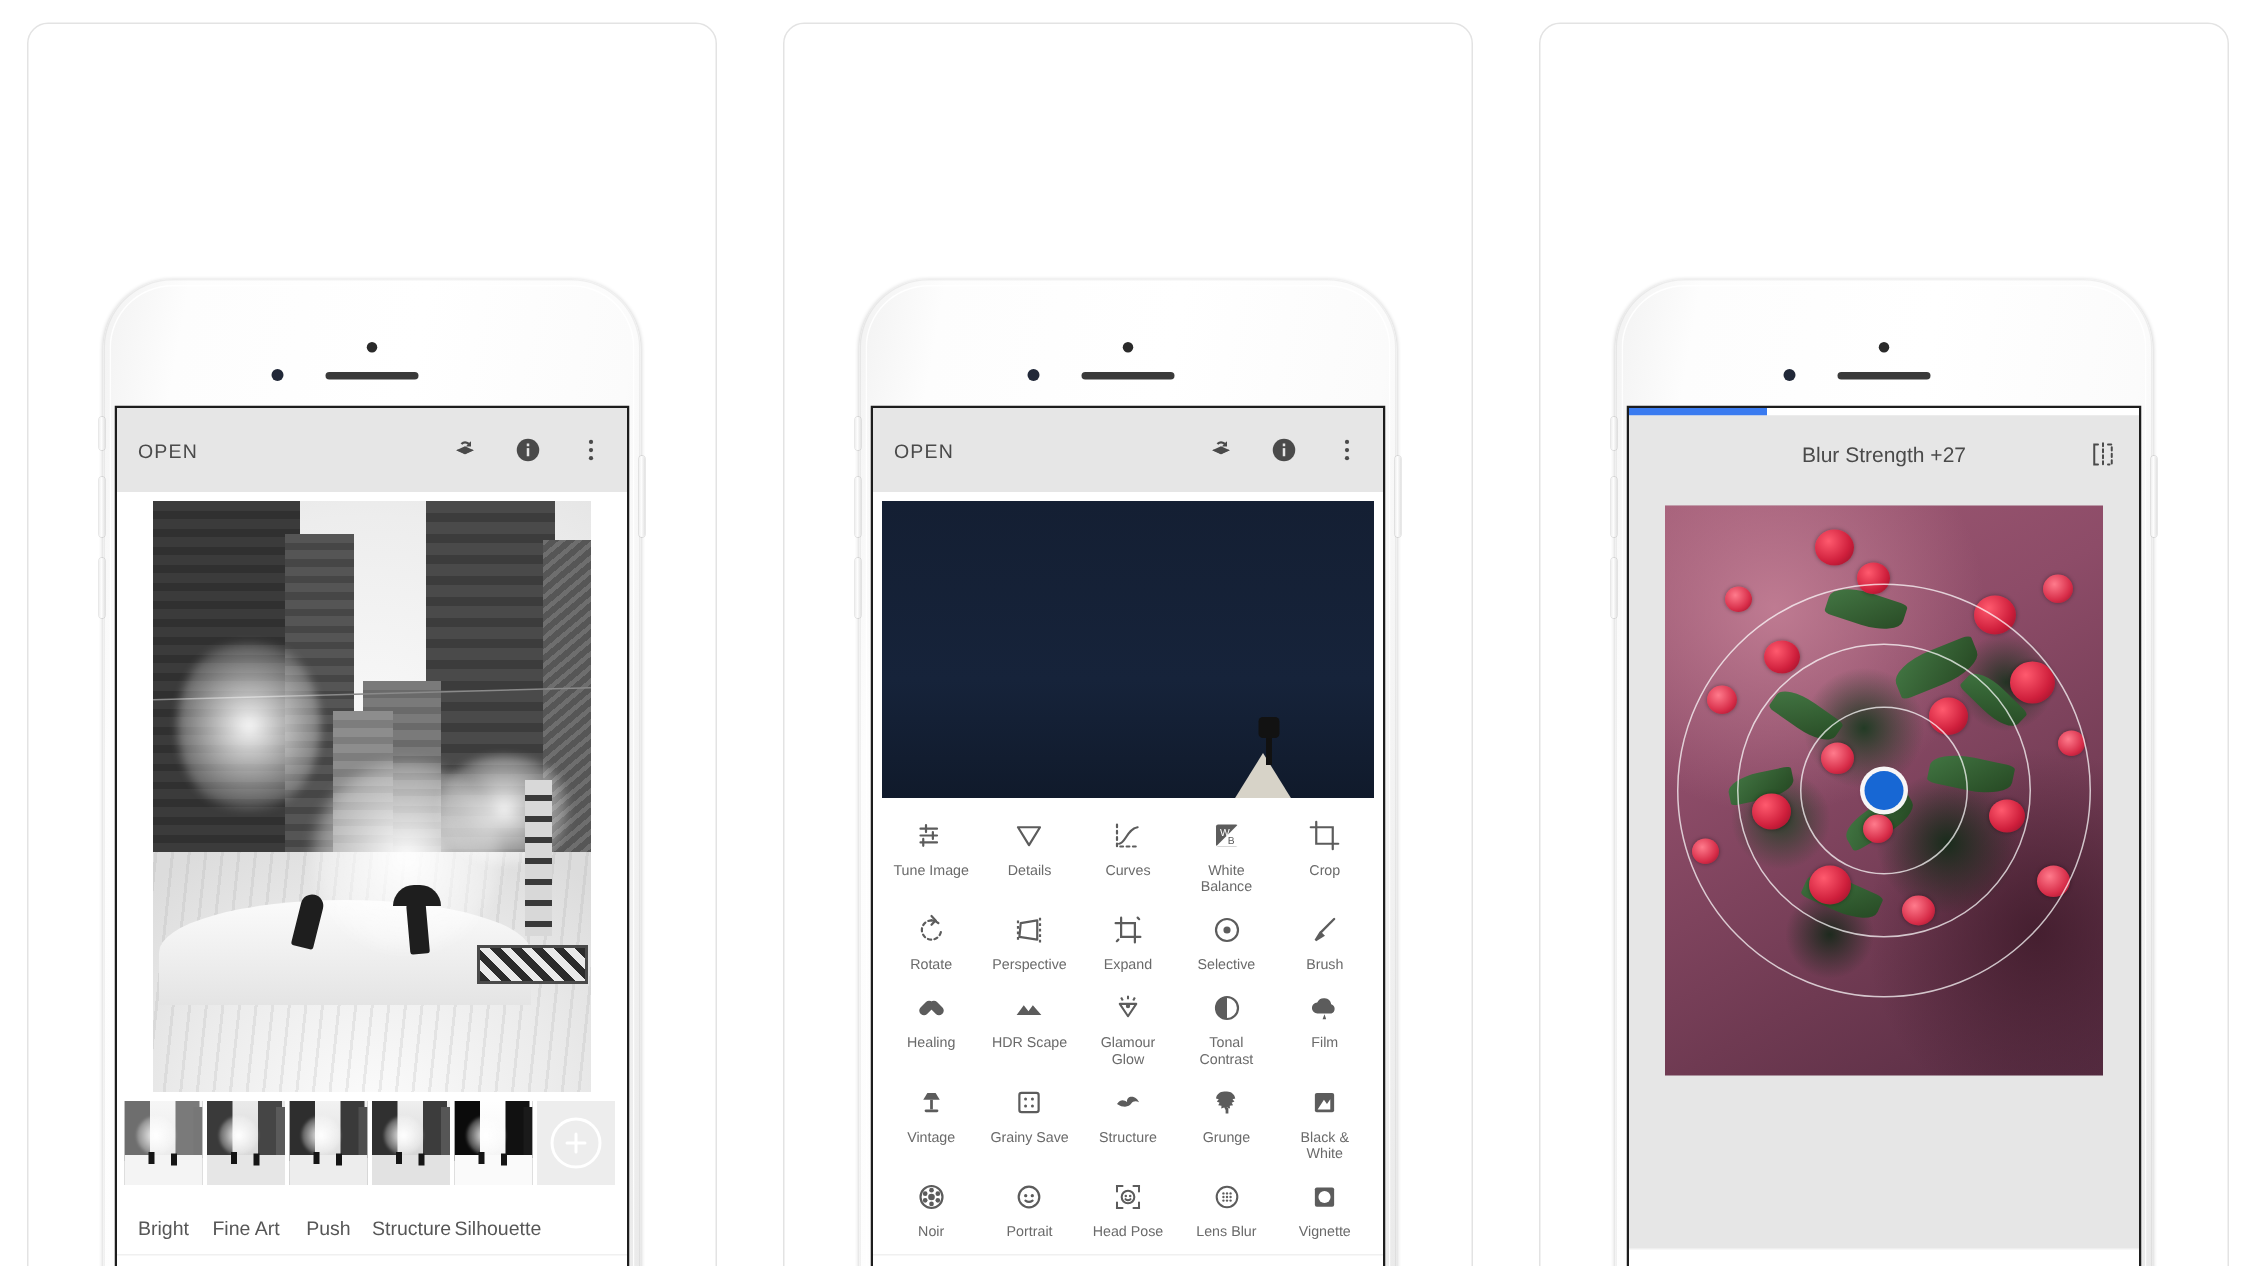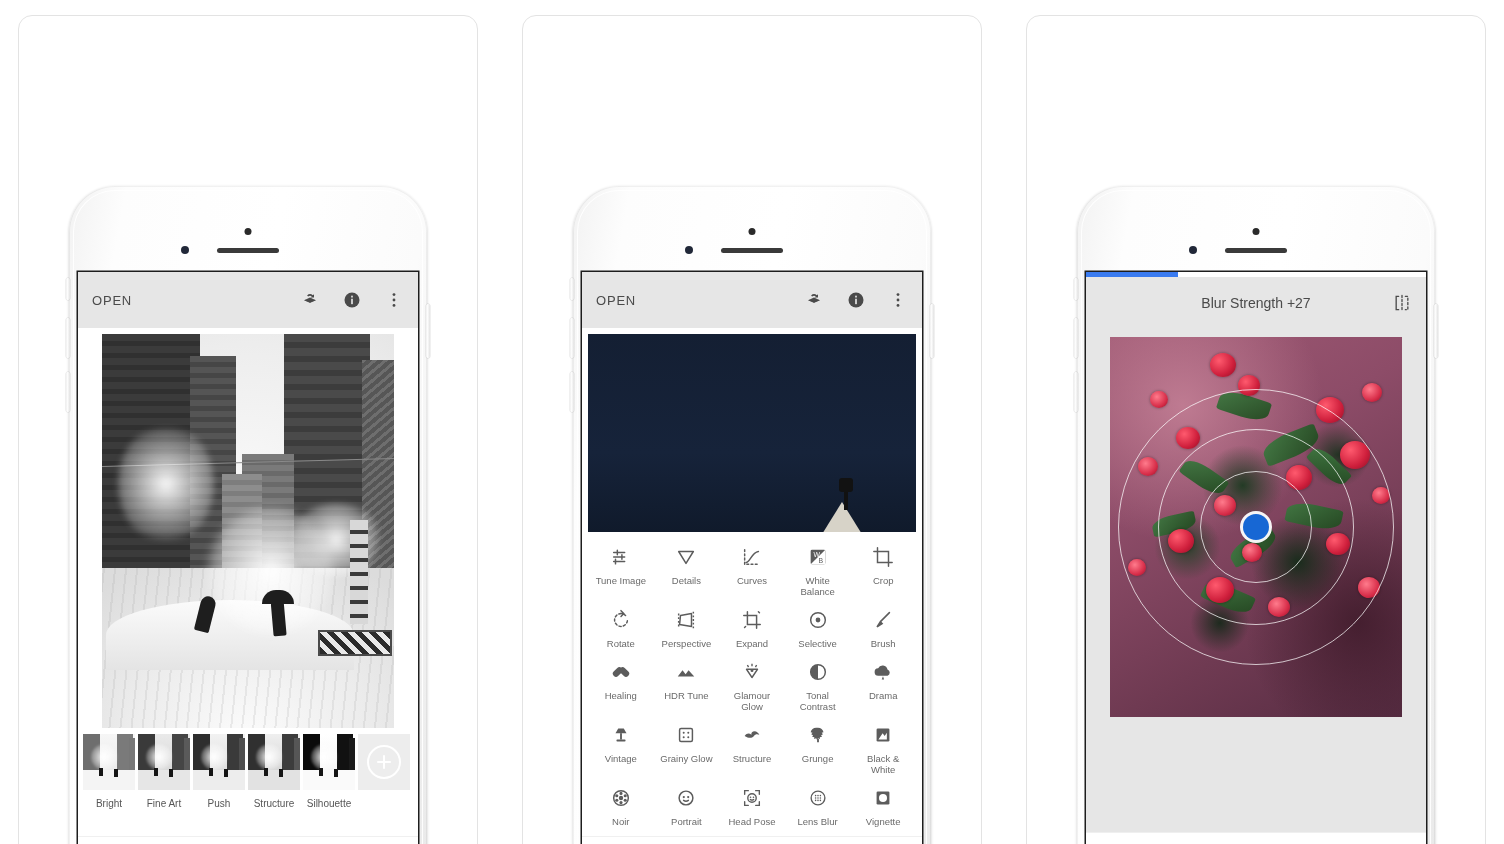--- a/index.html
+++ b/index.html
@@ -162,21 +162,21 @@
   .look .thumb .mini { position:absolute; inset:0; }
   .mini .m-sky { position:absolute; inset:0; }
   .mini .m-bl { position:absolute; left:0; top:0; width:17px; height:40px; }
   .mini .m-br { position:absolute; right:2px; top:0; width:16px; height:36px; }
   .mini .m-br2{ position:absolute; right:0; top:4px; width:6px; height:34px; background:#777; }
   .mini .m-steam{ position:absolute; left:8px; top:10px; width:26px; height:26px; border-radius:50%;
         background: radial-gradient(circle,#fff 0%,rgba(255,255,255,.2) 70%,transparent 76%); filter:blur(1px);}
   .mini .m-snow{ position:absolute; left:0; right:0; bottom:0; height:20px; }
   .mini .m-f1{ position:absolute; left:16px; bottom:14px; width:4px; height:8px; background:#151515; }
   .mini .m-f2{ position:absolute; left:31px; bottom:13px; width:4px; height:8px; background:#151515; }
-  .look .lname { font-size:10px; color:#565656; text-align:center; margin-top:8px; white-space:nowrap; }
+  .look .lname { font-size:13px; color:#565656; text-align:center; margin-top:21px; white-space:nowrap; }
   .add-look {
     width:52px; height:56px; background:#ededed; display:flex; align-items:center; justify-content:center;
   }
   .add-look .plus { width:34px; height:34px; border-radius:50%; border:2px solid #fff; position:relative; }
   .add-look .plus::before, .add-look .plus::after{
     content:""; position:absolute; background:#fff; border-radius:1px;
   }
   .add-look .plus::before{ left:50%; top:8px; width:2px; height:14px; margin-left:-1px; }
   .add-look .plus::after { top:50%; left:8px; height:2px; width:14px; margin-top:-1px; }
 
@@ -563,21 +563,21 @@
                 </div>
               <div class="tname">Healing</div>
               </div>
 
             <div class="tool">
                 <div class="ticon">
               <svg viewBox="0 0 24 24" fill="#5c5c5c">
                     <path d="M3 17l5.2-7 3.4 4.4L14.8 10 21 17z"></path>
                   </svg>
                 </div>
-              <div class="tname">HDR Tune</div>
+              <div class="tname">HDR Scape</div>
               </div>
 
             <div class="tool">
                 <div class="ticon">
               <svg viewBox="0 0 24 24" fill="none" stroke="#5c5c5c" stroke-width="1.5" stroke-linejoin="round">
                     <path d="M6 9h12l-6 9z"></path>
                     <path d="M12 3v2.6M7 4.4l1.2 2.2M17 4.4l-1.2 2.2"></path>
                     <circle cx="12" cy="10.5" r="1.6" fill="#5c5c5c" stroke="none"></circle>
                   </svg>
                 </div>
@@ -596,21 +596,21 @@
 Contrast</div>
               </div>
 
             <div class="tool">
                 <div class="ticon">
               <svg viewBox="0 0 24 24" fill="#5c5c5c">
                     <path d="M7 16a4 4 0 0 1-.3-8 5.4 5.4 0 0 1 10.2 1.2A3.6 3.6 0 0 1 17 16z"></path>
                     <path d="M12 16.5l-1.4 3.6h2.6L12 16.5z"></path>
                   </svg>
                 </div>
-              <div class="tname">Drama</div>
+              <div class="tname">Film</div>
               </div>
 
             <div class="tool">
                 <div class="ticon">
               <svg viewBox="0 0 24 24" fill="#5c5c5c">
                     <path d="M9 5h6l3 5H6z"></path>
                     <rect x="11" y="10" width="2" height="7"></rect>
                     <rect x="7" y="17" width="10" height="2" rx="1"></rect>
                   </svg>
                 </div>
@@ -620,21 +620,21 @@
             <div class="tool">
                 <div class="ticon">
               <svg viewBox="0 0 24 24" fill="none" stroke="#5c5c5c" stroke-width="1.6">
                     <rect x="5" y="5" width="14" height="14" rx="1.6"></rect>
                     <circle cx="9.5" cy="9.5" r="1.1" fill="#5c5c5c" stroke="none"></circle>
                     <circle cx="14.5" cy="9.5" r="1.1" fill="#5c5c5c" stroke="none"></circle>
                     <circle cx="9.5" cy="14.5" r="1.1" fill="#5c5c5c" stroke="none"></circle>
                     <circle cx="14.5" cy="14.5" r="1.1" fill="#5c5c5c" stroke="none"></circle>
                   </svg>
                 </div>
-              <div class="tname">Grainy Glow</div>
+              <div class="tname">Grainy Save</div>
               </div>
 
             <div class="tool">
                 <div class="ticon">
               <svg viewBox="0 0 24 24" fill="#5c5c5c">
                     <path d="M4 13c2.6-3.4 5-3 7.4-1.2-.6-2.6 1.2-4 3.2-4 2.6 0 4.6 2 5.4 4-2.4-1.2-4.6-.6-5.6 1-1.6 2.4-5.6 3.4-10.4.2z"></path>
                   </svg>
                 </div>
               <div class="tname">Structure</div>
               </div>

